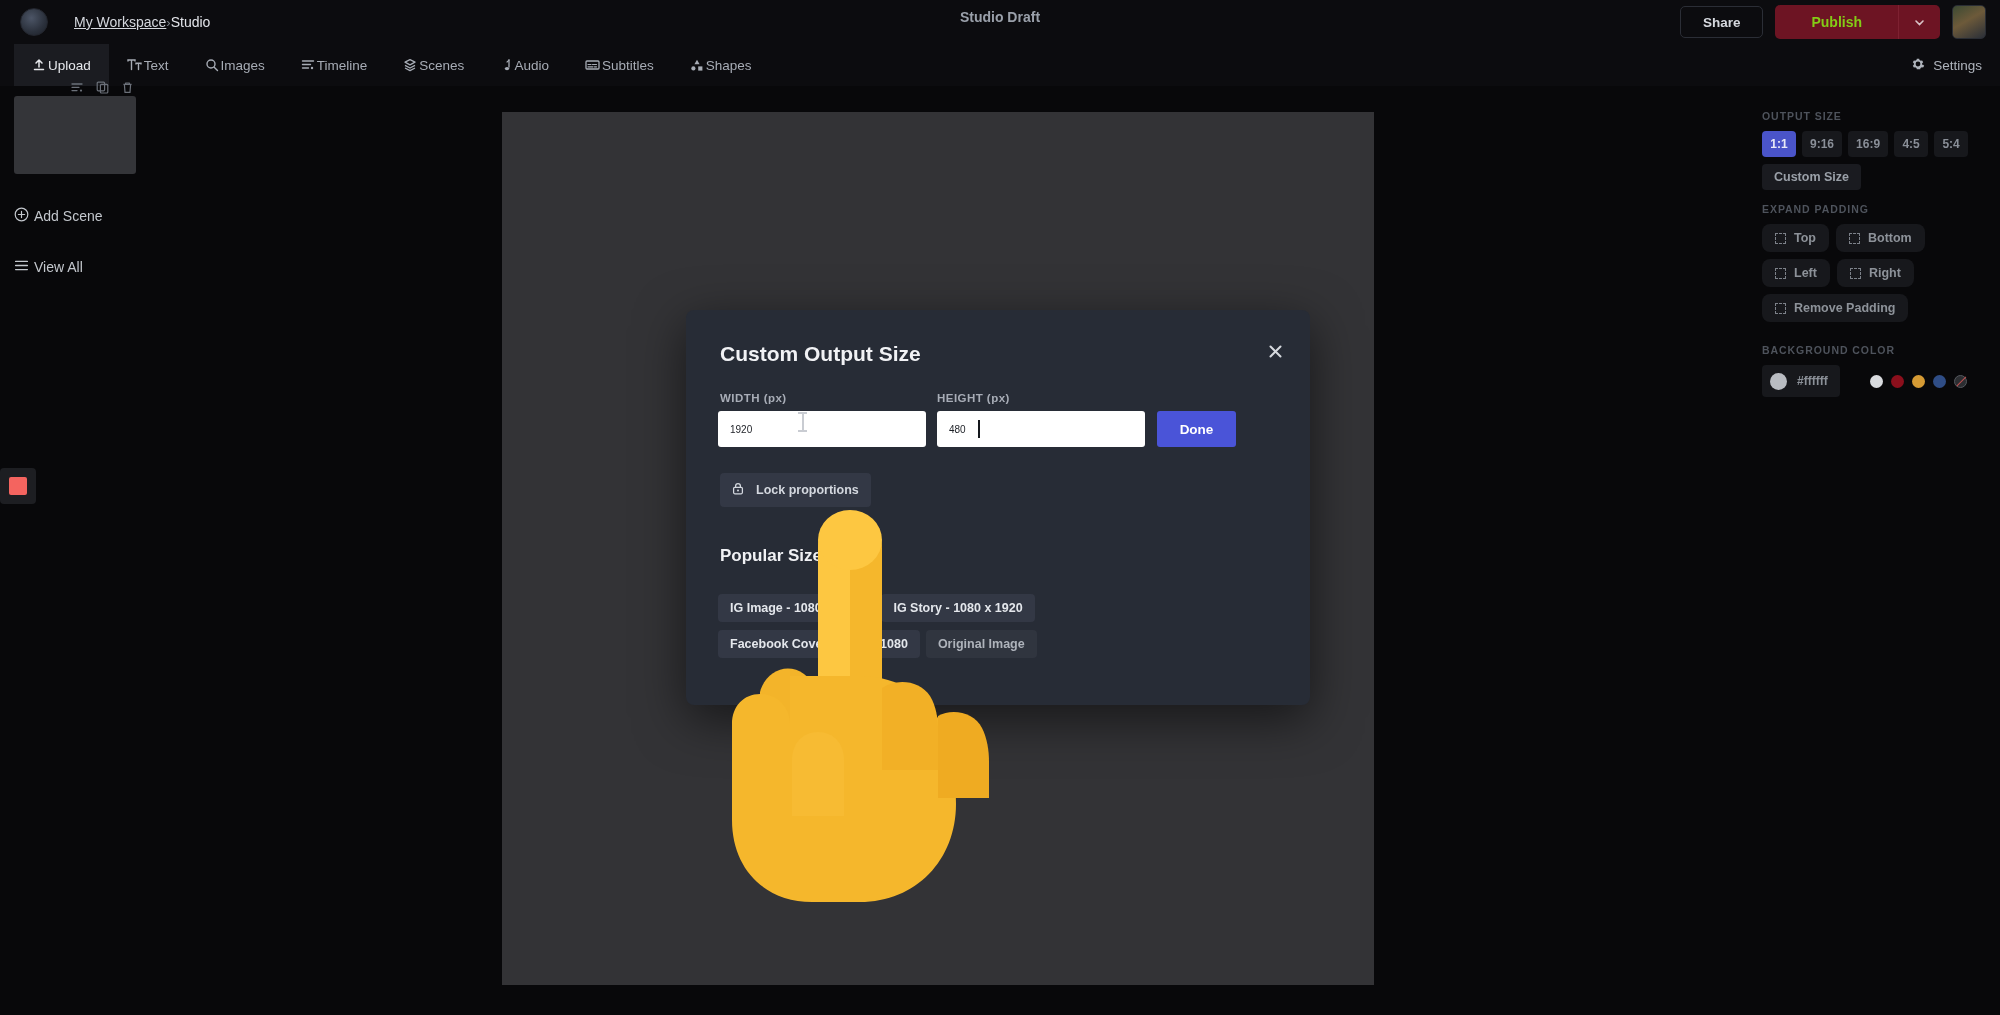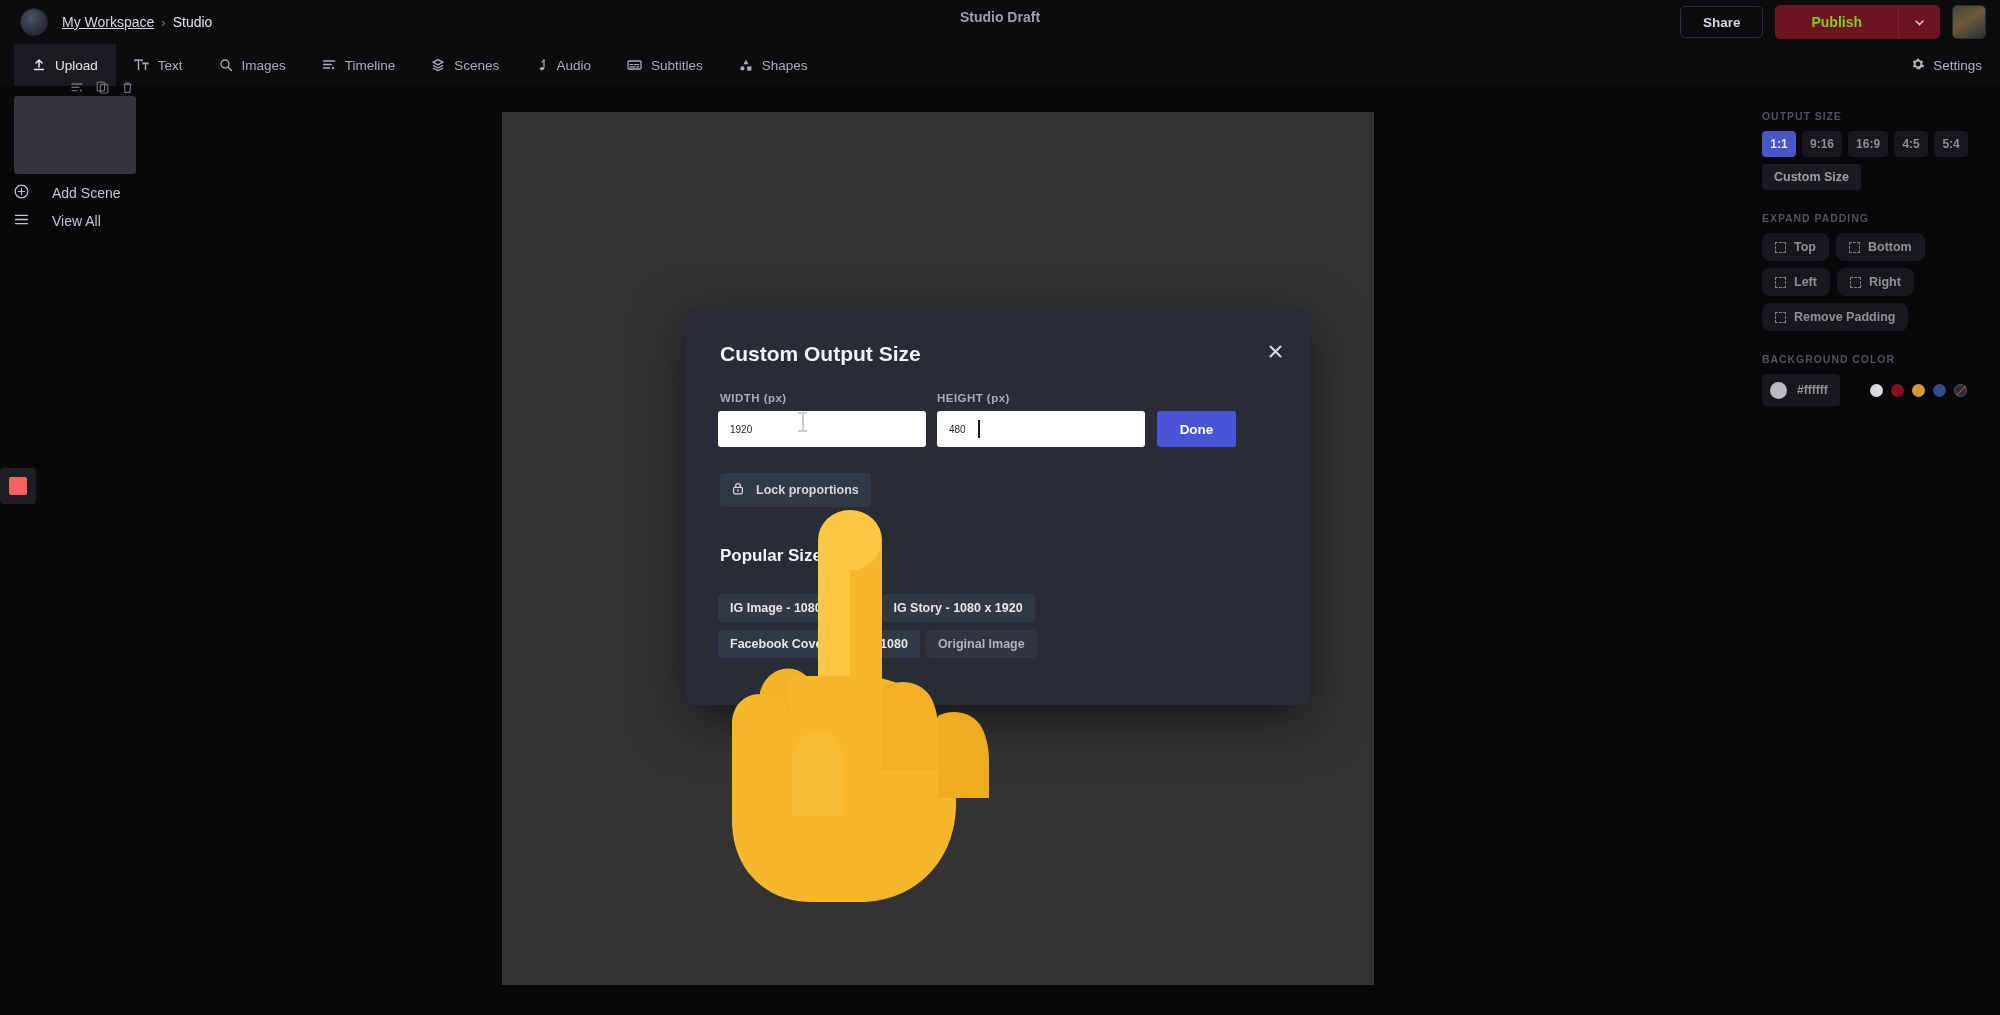--- a/index.html
+++ b/index.html
@@ -14,21 +14,21 @@
   
   .topbar {
     position: absolute; left: 0; top: 0; width: 2000px; height: 44px;
     background: #0c0c0f; display: flex; align-items: center;
   }
   .avatar-badge {
     width: 28px; height: 28px; border-radius: 50%; margin-left: 20px;
     background: radial-gradient(circle at 40% 35%, #4c5566 0%, #2b313c 60%, #1b1f27 100%);
     border: 1px solid #23262e; flex: none;
   }
-  .crumb { margin-left: 14px; font-size: 14px; color: #cfd2d8; display: flex; align-items: center; gap: 7px; }
+  .crumb { margin-left: 26px; font-size: 14px; color: #cfd2d8; display: flex; align-items: center; }
   .crumb .ws { text-decoration: underline; color: #d5d8de; cursor: pointer; }
   .crumb .sep { color: #7b8089; font-size: 13px; }
   .crumb .cur { color: #e3e5ea; }
   .doc-title {
     position: absolute; left: 0; right: 0; top: 9px; text-align: center;
     font-size: 14px; color: #9aa0aa; font-weight: 600; pointer-events: none;
   }
   .top-right { position: absolute; right: 14px; top: 5px; display: flex; align-items: center; gap: 12px; }
   .share-btn {
     height: 32px; padding: 0 22px; border: 1px solid #2b2e36; border-radius: 5px;
@@ -49,21 +49,21 @@
     background: linear-gradient(150deg,#3c4a33 0%,#6d5a3a 45%,#2a2f38 100%);
     border: 1px solid #2a2d34;
   }
 
   
   .toolbar {
     position: absolute; left: 0; top: 44px; width: 2000px; height: 42px;
     background: #0c0c0f; display: flex; align-items: center; padding-left: 14px;
   }
   .tool {
-    height: 42px; padding: 0 18px; display: flex; align-items: center; gap: 9px;
+    height: 42px; padding: 0 18px; display: flex; align-items: center; gap: 2px;
     font-size: 13.5px; color: #a7acb5; cursor: pointer;
   }
   .tool.active { background: #1b1c21; color: #e6e8ec; }
   .tool svg { display: block; }
   .settings-btn {
     position: absolute; right: 18px; top: 0; height: 42px; display: flex;
     align-items: center; gap: 8px; font-size: 13.5px; color: #aeb3bb; cursor: pointer;
   }
 
   
@@ -71,21 +71,21 @@
   .scene-card { position: relative; width: 122px; margin-left: 14px; }
   .scene-icons {
     position: absolute; right: 2px; top: -16px; display: flex; gap: 12px; align-items: center;
     color: #6b7079;
   }
   .scene-icons span { cursor: pointer; display: block; }
   .scene-thumb {
     width: 122px; height: 78px; background: #343539; border-radius: 3px; cursor: pointer;
   }
   .rail-link {
-    margin-left: 14px; margin-top: 10px; display: flex; align-items: center; gap: 23px;
+    margin-left: 14px; margin-top: 33px; display: flex; align-items: center; gap: 5px;
     font-size: 14px; color: #c3c7cd; cursor: pointer;
   }
   .color-chip-rail {
     position: absolute; left: 0; top: 372px; width: 36px; height: 36px;
     background: #1d1e22; border-radius: 4px; display: flex; align-items: center; justify-content: center;
     cursor: pointer;
   }
   .color-chip-rail i { width: 18px; height: 18px; background: #f4645f; border-radius: 2px; display: block; }
 
   
@@ -354,21 +354,21 @@
     <div class="sec-label">OUTPUT SIZE</div>
     <div class="chip-row">
       <div class="ratio-chip sel">1:1</div>
       <div class="ratio-chip">9:16</div>
       <div class="ratio-chip">16:9</div>
       <div class="ratio-chip">4:5</div>
       <div class="ratio-chip">5:4</div>
     </div>
     <div class="wide-chip">Custom Size</div>
 
-    <div class="sec-label" style="margin-top:22px">EXPAND PADDING</div>
+    <div class="sec-label" style="margin-top:13px">EXPAND PADDING</div>
     <div class="pad-grid">
       <div class="pad-btn">
         <i class="dashed-sq"></i>
         <span>Top</span>
       </div>
       <div class="pad-btn">
         <i class="dashed-sq"></i>
         <span>Bottom</span>
       </div>
       <div class="pad-btn">

